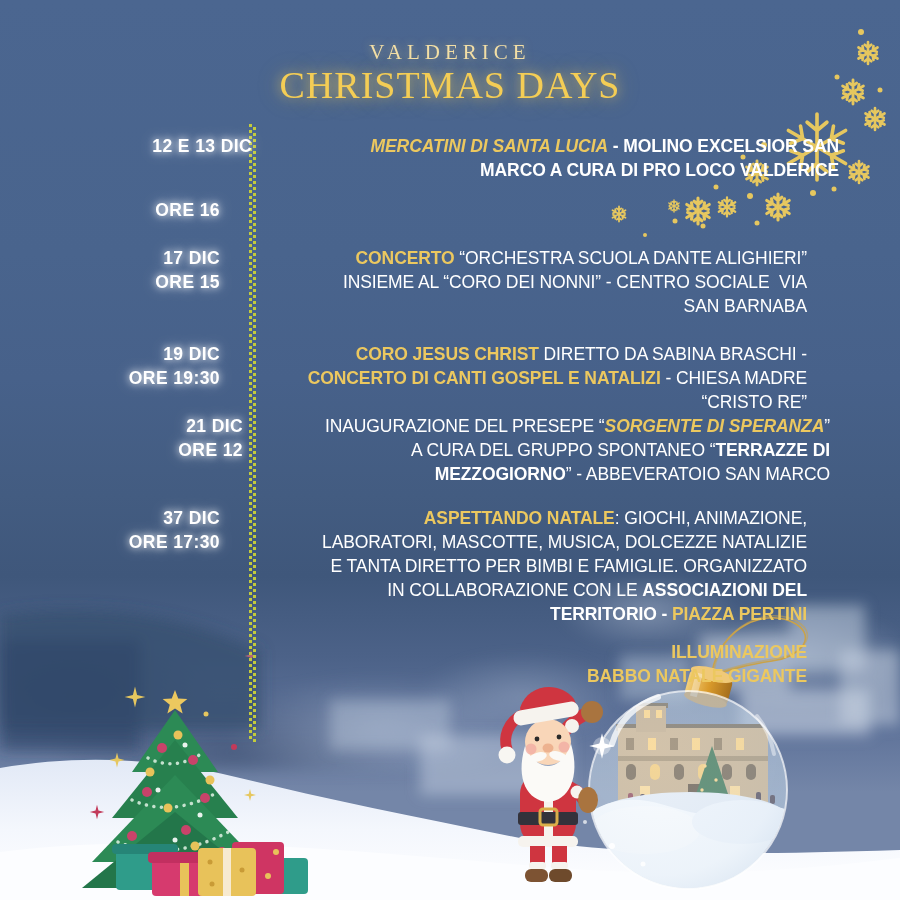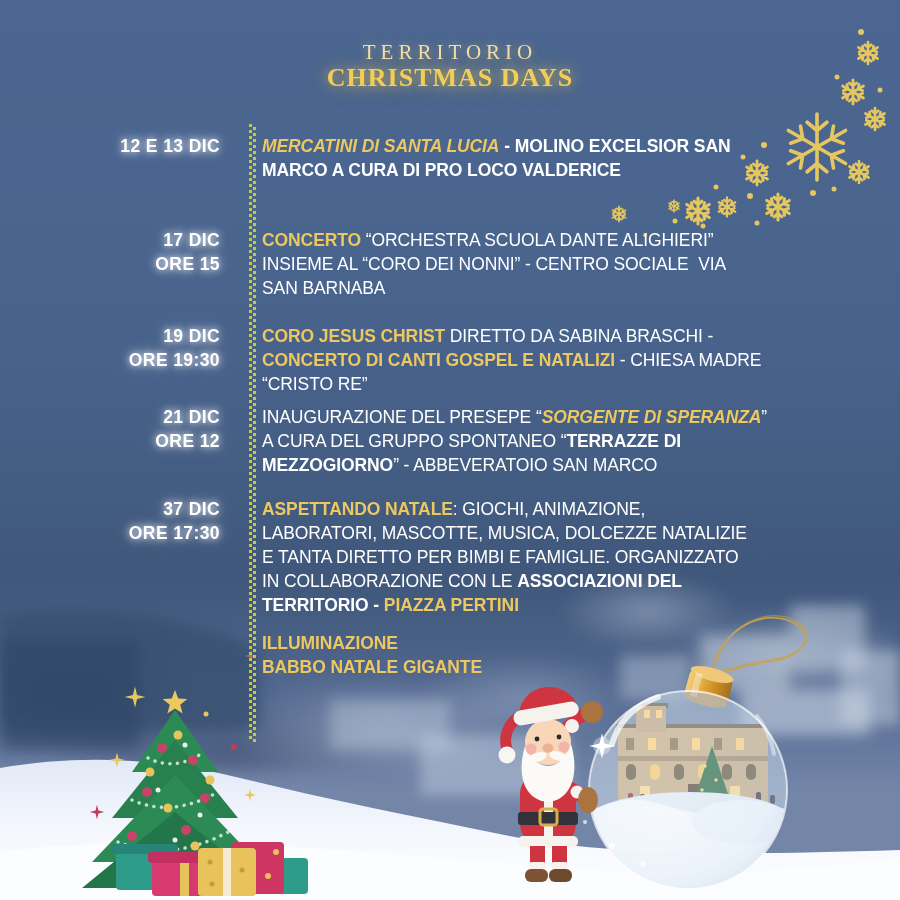--- a/index.html
+++ b/index.html
@@ -20,41 +20,41 @@
     filter:blur(7px);
   }
   .scene{position:absolute;left:0;top:0;}
   .title1{
     position:absolute;top:40px;left:0;width:900px;text-align:center;
     font-family:"Liberation Serif",serif;font-size:21px;letter-spacing:5px;
     color:#f3dfa6;text-shadow:0 0 9px rgba(243,213,120,.55);
   }
   .title2{
     position:absolute;top:63px;left:0;width:900px;text-align:center;
-    font-family:"Liberation Serif",serif;font-size:26px;font-weight:bold;letter-spacing:1px;
+    font-family:"Liberation Serif",serif;font-size:38px;font-weight:normal;letter-spacing:1px;
     color:#f4cd55;text-shadow:0 0 12px rgba(244,205,85,.7),0 0 24px rgba(244,205,85,.35);
   }
   .dash-line{position:absolute;left:249px;top:124px;width:8px;height:618px;}
   .dash-line i{position:absolute;top:0;bottom:0;width:3px;}
   .dash-line i:first-child{left:0;background:repeating-linear-gradient(to bottom,#c3cb3c 0 3px,transparent 3px 6px);}
   .dash-line i:last-child{left:4px;background:repeating-linear-gradient(to bottom,transparent 0 3px,#c3cb3c 3px 6px);}
   .events{position:absolute;top:134px;left:0;width:830px;}
   .event-row{display:flex;margin-bottom:24px;}
-  .event-row:nth-child(1){margin-bottom:22px;}
-  .event-row:nth-child(4){margin-bottom:9px;}
-  .event-row:nth-child(5){margin-bottom:20px;}
+  .event-row:nth-child(1){margin-bottom:16px;padding-left:32px;}
+  .event-row:nth-child(4){margin-bottom:0;}
+  .event-row:nth-child(5){margin-bottom:20px;padding-left:23px;}
   .event-row:nth-child(6){margin-bottom:14px;}
   .date-col{
     width:220px;text-align:right;flex:none;
     font-size:17.5px;line-height:24px;font-weight:bold;letter-spacing:.4px;color:#fff;
     text-shadow:0 0 7px rgba(255,255,255,.9),0 0 15px rgba(255,255,255,.5);
   }
   .content-col{
     margin-left:42px;width:545px;flex:none;
-    font-size:17.5px;line-height:24px;letter-spacing:-.1px;white-space:pre-line;color:#fff;
+    font-size:17.5px;line-height:24px;letter-spacing:-.1px;white-space:pre-line;color:#fff;text-align:right;
   }
   .seg-white{color:#ffffff;font-weight:400;}
   .seg-white_bold{color:#ffffff;font-weight:bold;}
   .seg-white_italic{color:#ffffff;font-weight:bold;font-style:italic;}
   .seg-gold_bold{color:#ecc85f;font-weight:bold;}
   .seg-gold_italic{color:#ecc85f;font-weight:bold;font-style:italic;}
 </style>
 </head>
 <body>
 
@@ -315,39 +315,40 @@
           <circle cx="834" cy="189" r="2.5"></circle>
         <circle cx="675" cy="221" r="2.5"></circle>
           <circle cx="703" cy="226" r="2.5"></circle>
           <circle cx="757" cy="223" r="2.5"></circle>
         <circle cx="645" cy="235" r="2"></circle>
       </g>
     </g>
   </svg>
 
   <header>
-    <div class="title1">TERRITORIO</div>
+    <div class="title1">VALDERICE</div>
     <div class="title2">CHRISTMAS DAYS</div>
   </header>
 
   <div class="dash-line">
       <i></i>
       <i></i>
     </div>
 
   <main id="events" class="events">
       <div class="event-row">
         <div class="date-col">
           <div>12 E 13 DIC</div>
         </div>
         <div class="content-col"><span class="seg-gold_italic">MERCATINI DI SANTA LUCIA</span><span class="seg-white_bold"> - MOLINO EXCELSIOR SAN
 MARCO A CURA DI PRO LOCO VALDERICE</span></div>
       </div>
       <div class="event-row">
         <div class="date-col">
+          <div>ORE 16</div>
         </div>
       </div>
       <div class="event-row">
         <div class="date-col">
           <div>17 DIC</div>
           <div>ORE 15</div>
         </div>
         <div class="content-col"><span class="seg-gold_bold">CONCERTO</span><span class="seg-white"> “ORCHESTRA SCUOLA DANTE ALIGHIERI”
 INSIEME AL “CORO DEI NONNI” - CENTRO SOCIALE&nbsp; VIA
 SAN BARNABA</span></div>

